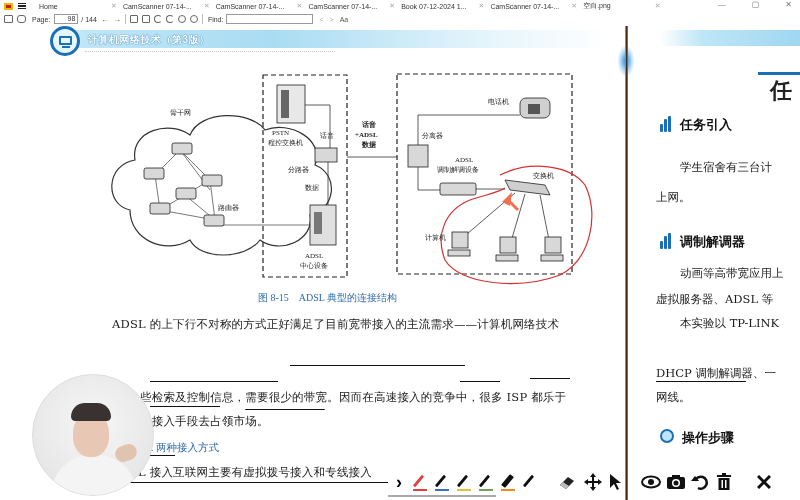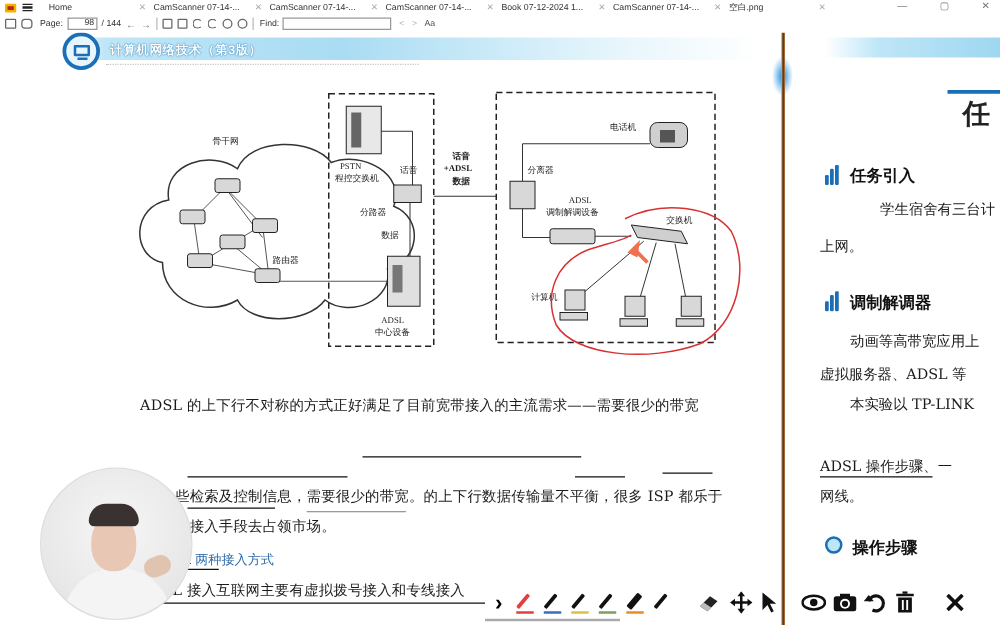--- a/index.html
+++ b/index.html
@@ -234,23 +234,24 @@
           <rect x="441" y="195" width="22" height="6"></rect>
       </g>
       <text x="325" y="180" font-size="7" fill="#222" font-family="DejaVu Serif, serif">计算机</text>
 
       <path d="M400,115 C430,100 470,105 485,125 C500,155 490,200 460,215 C420,230 360,225 345,200 C335,175 345,150 370,140 C385,135 400,132 405,128" fill="none" stroke="#d83030" stroke-width="1.2"></path>
 
       <polygon points="402,142 412,132 410,146" fill="#f07050"></polygon>
       <line x1="418" y1="150" x2="408" y2="140" stroke="#f07050" stroke-width="3"></line>
     </svg>
 
-
-    <div class="para" style="left:112px;top:291px;">ADSL 的上下行不对称的方式正好满足了目前宽带接入的主流需求——需要很少的带宽</div>
-    <div class="para" style="left:140px;top:364px;">些检索及控制信息，需要很少的带宽。的上下行数据传输量不平衡，很多 ISP 都乐于</div>
+    <div class="caption">图 8-15　ADSL 典型的连接结构</div>
+
+    <div class="para" style="left:112px;top:291px;">ADSL 的上下行不对称的方式正好满足了目前宽带接入的主流需求——计算机网络技术</div>
+    <div class="para" style="left:140px;top:364px;">些检索及控制信息，需要很少的带宽。因而在高速接入的竞争中，很多 ISP 都乐于</div>
     <div class="para" style="left:140px;top:388px;">此接入手段去占领市场。</div>
 
     <div class="hl-line" style="left:150px;top:355px;width:128px;"></div>
     <div class="hl-line" style="left:290px;top:339px;width:175px;border-bottom-width:1px;"></div>
     <div class="hl-line" style="left:460px;top:355px;width:40px;"></div>
     <div class="hl-line" style="left:530px;top:352px;width:40px;"></div>
     <div class="hl-line" style="left:150px;top:380px;width:70px;"></div>
     <div class="hl-line" style="left:245px;top:383px;width:80px;border-radius:0 0 40px 40px;"></div>
 
     <div class="section-h">ADSL 两种接入方式</div>
@@ -258,43 +259,43 @@
     <div class="para" style="left:112px;top:439px;">ADSL 接入互联网主要有虚拟拨号接入和专线接入</div>
     <div class="hl-line" style="left:108px;top:456px;width:280px;"></div>
 
     <div class="spine-glow"></div>
     <div class="spine"></div>
 
     <div class="rp-band"></div>
     <div class="rp-bar"></div>
     <div class="rp-title">任</div>
 
-    <div class="rp-heading" style="left:658px;top:106px;align-items:flex-end;">
+    <div class="rp-heading" style="left:658px;top:90px;align-items:flex-end;">
       <div class="rp-icon bars-icon">
           <span style="left:2px;height:8px"></span>
           <span style="left:6px;height:13px"></span>
           <span style="left:10px;height:16px"></span>
         </div>
       <span>任务引入</span>
     </div>
-    <div class="rp-text" style="left:704px;top:134px;font-family:Liberation Mono, monospace;">学生宿舍有三台计</div>
+    <div class="rp-text" style="left:680px;top:134px;font-family:Liberation Mono, monospace;">学生宿舍有三台计</div>
     <div class="rp-text" style="left:656px;top:164px;">上网。</div>
 
     <div class="rp-heading" style="left:658px;top:207px;">
       <div class="rp-icon bars-icon">
           <span style="left:2px;height:8px"></span>
           <span style="left:6px;height:13px"></span>
           <span style="left:10px;height:16px"></span>
         </div>
       <span>调制解调器</span>
     </div>
     <div class="rp-text" style="left:680px;top:240px;">动画等高带宽应用上</div>
     <div class="rp-text" style="left:656px;top:266px;">虚拟服务器、ADSL 等</div>
     <div class="rp-text" style="left:680px;top:290px;">本实验以 TP-LINK</div>
-    <div class="rp-text" style="left:656px;top:340px;">ADSL 操作步骤、一</div>
+    <div class="rp-text" style="left:656px;top:340px;">DHCP 调制解调器、一</div>
     <div class="hl-line" style="left:656px;top:355px;width:90px;"></div>
     <div class="rp-text" style="left:656px;top:364px;">网线。</div>
 
     <div class="rp-heading" style="left:660px;top:403px;">
       <div class="rp-icon">
           <div class="bulb-icon"></div>
         </div>
       <span>操作步骤</span>
     </div>
 

